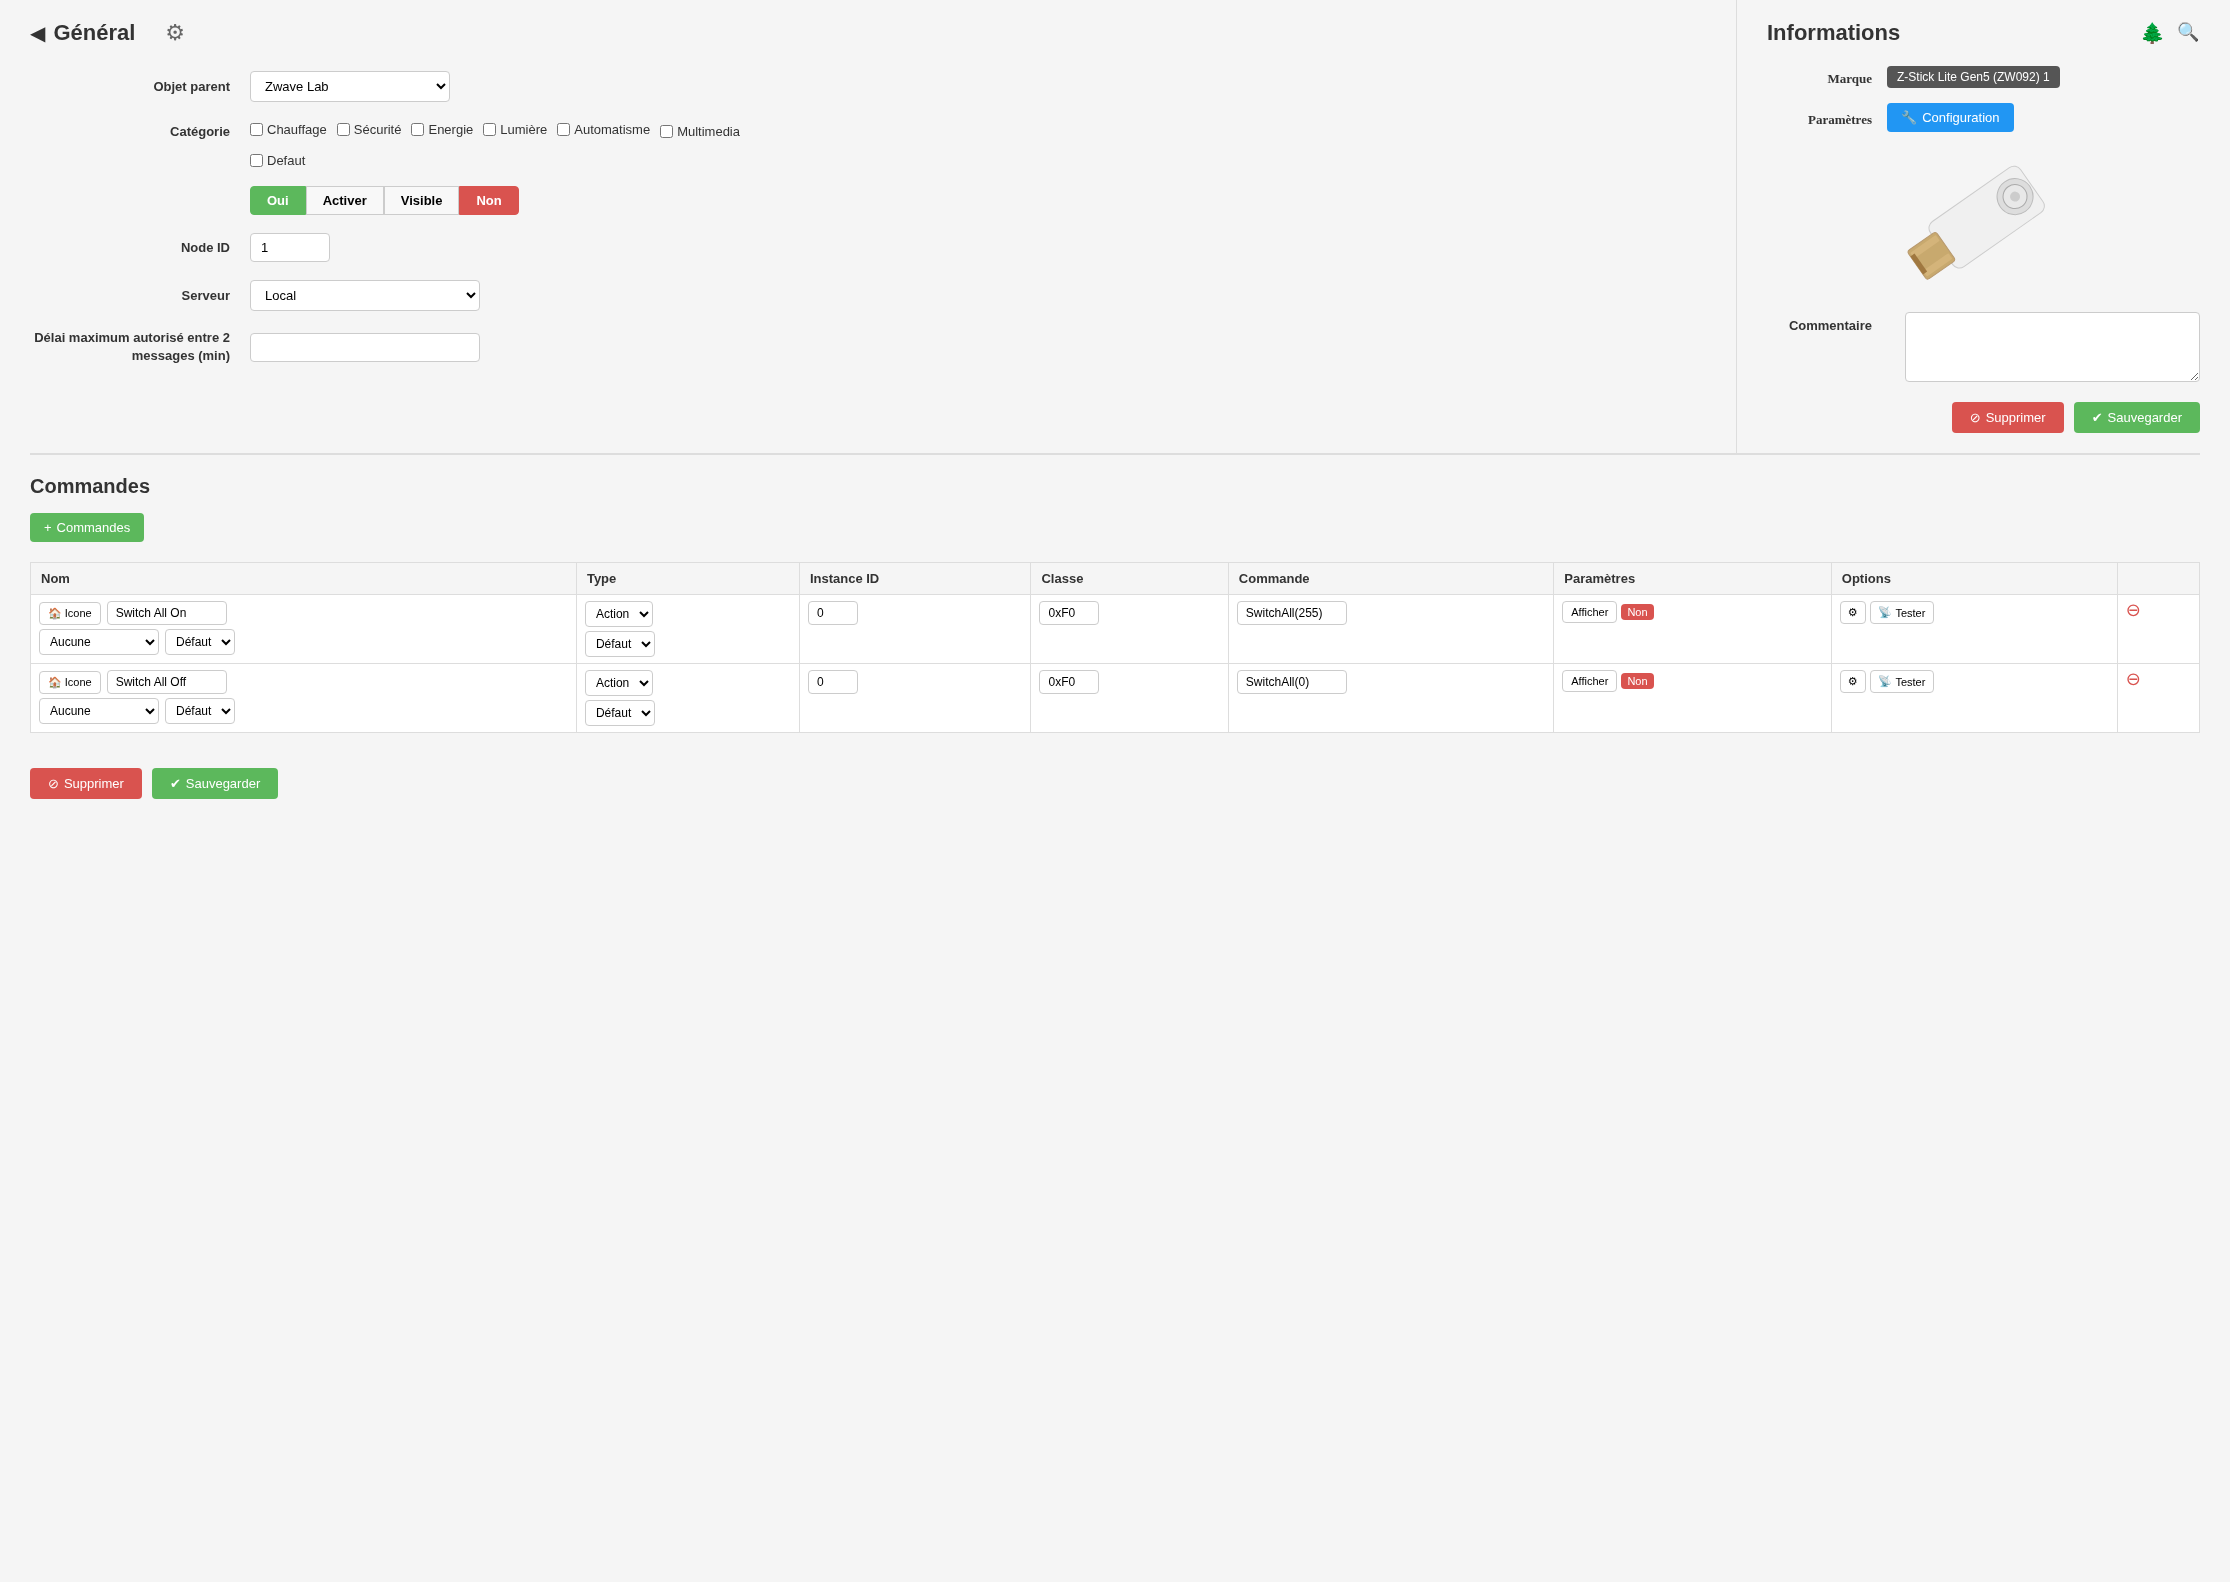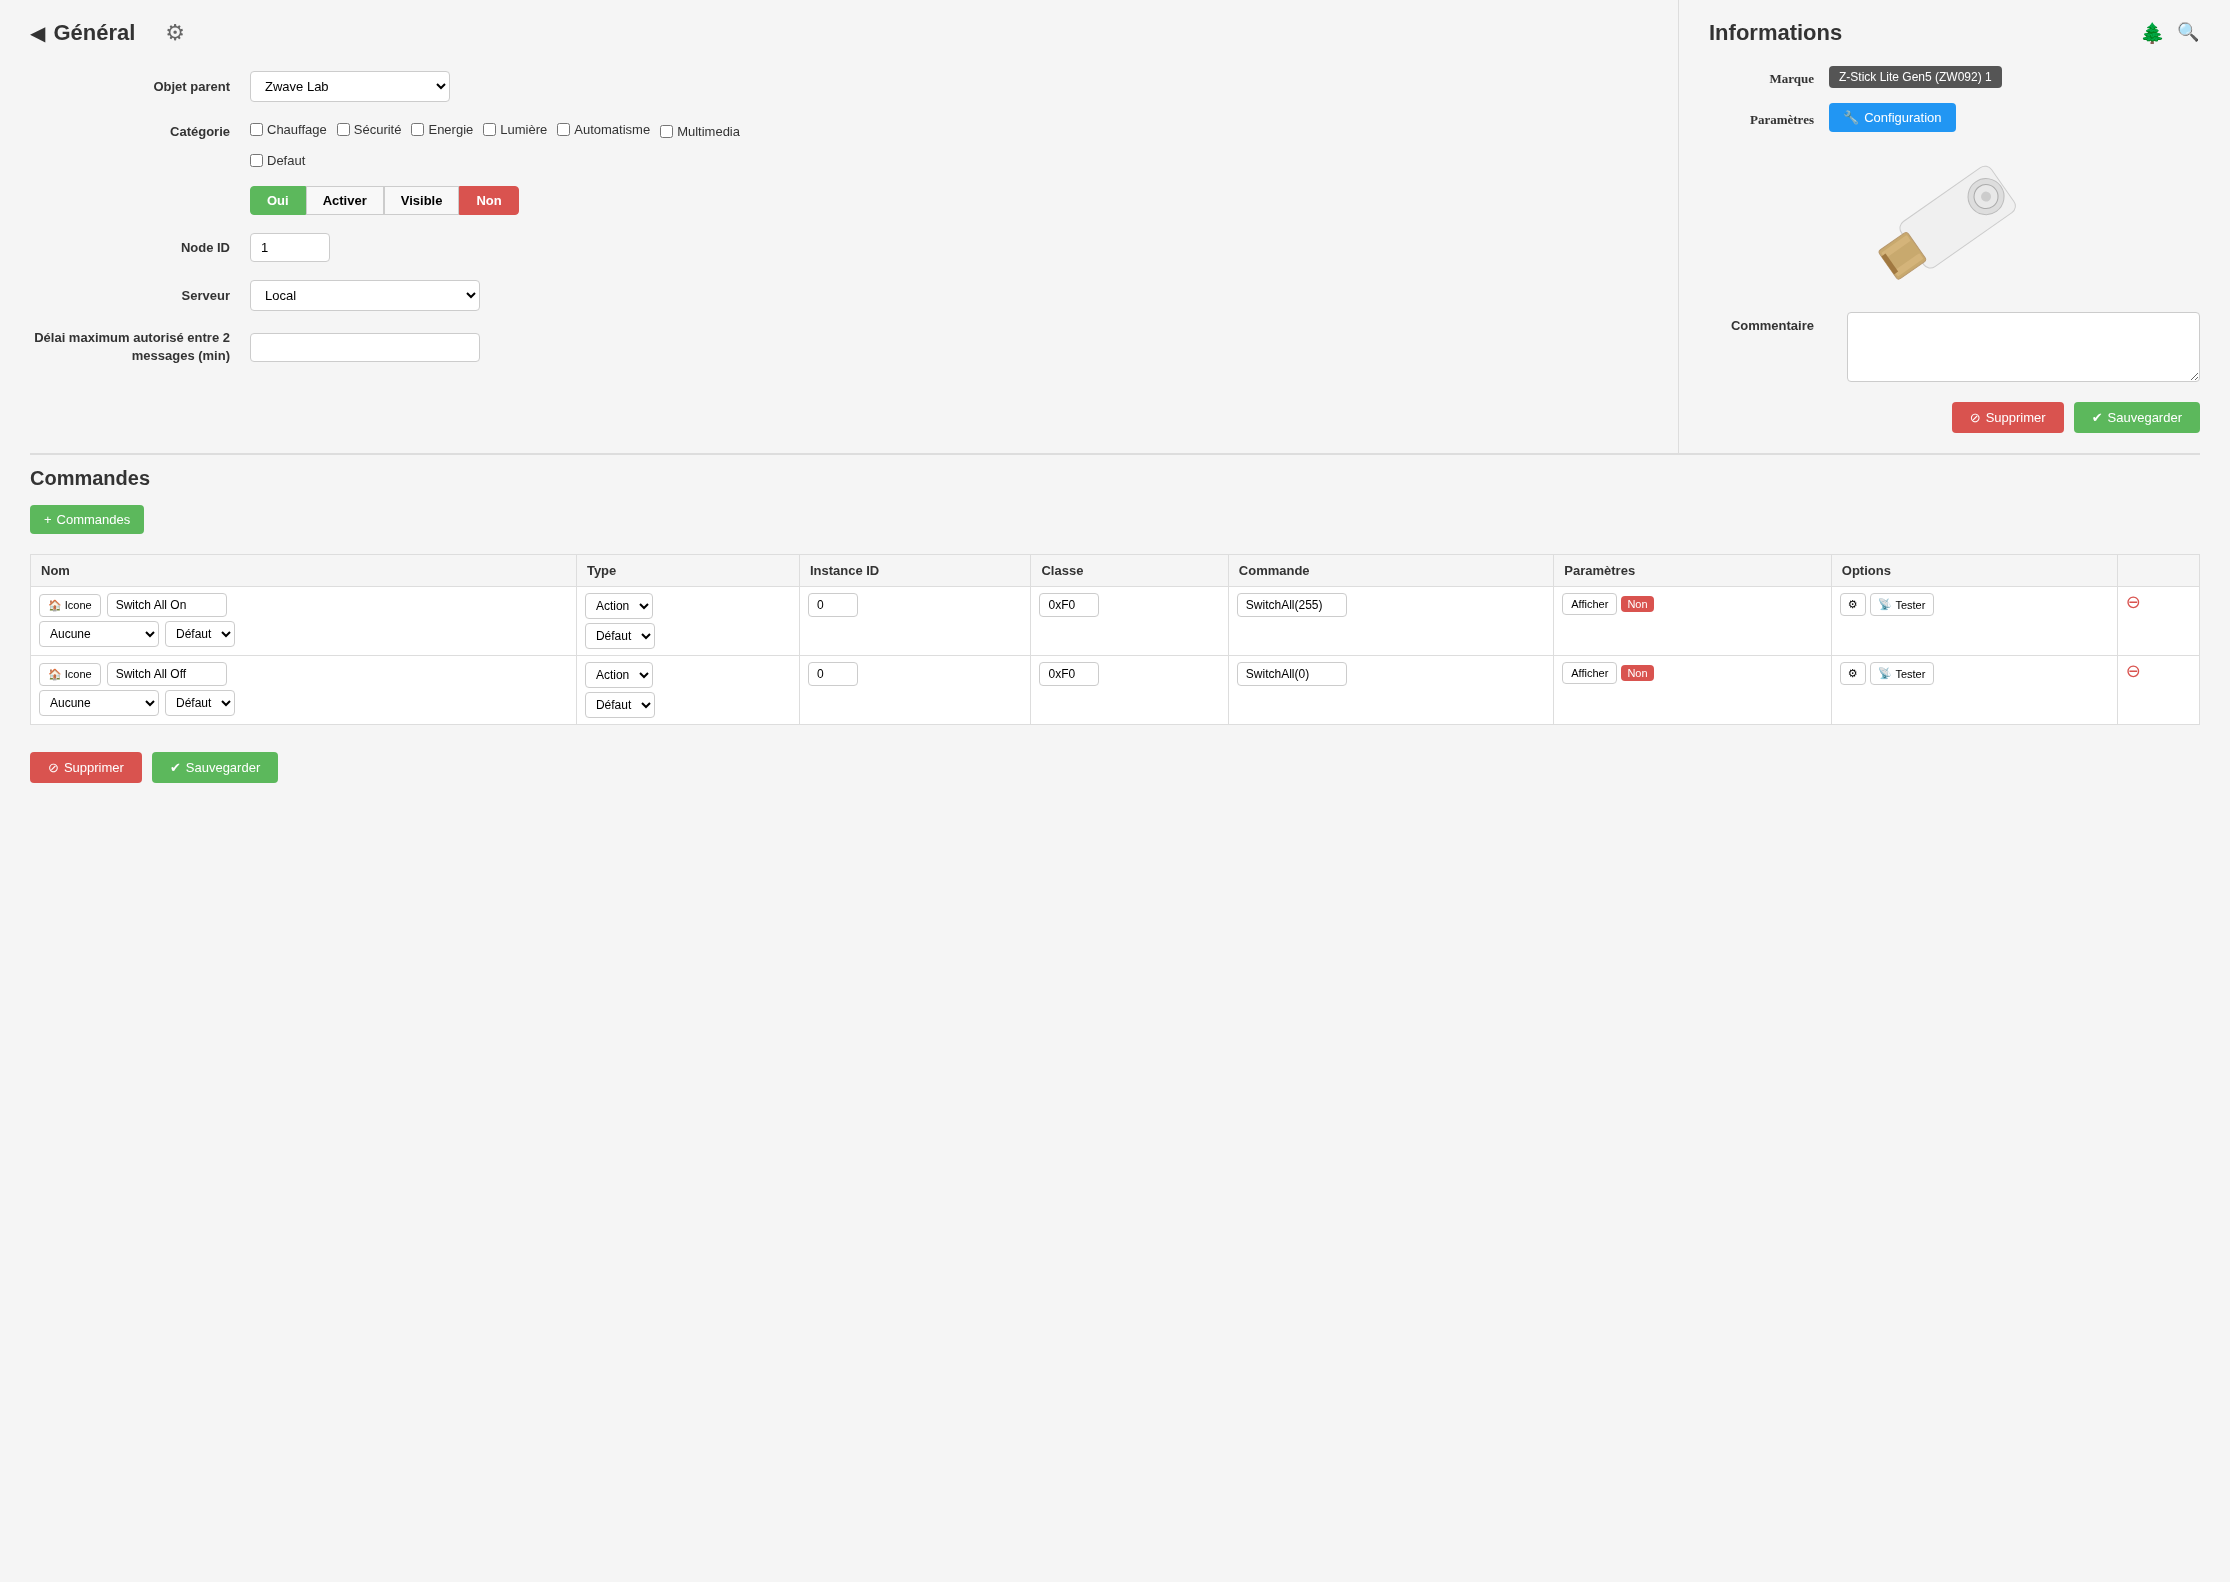--- a/index.html
+++ b/index.html
@@ -34,21 +34,21 @@
     .btn-config { background: #2196f3; color: white; border: none; border-radius: 4px; padding: 7px 14px; cursor: pointer; font-size: 13px; display: flex; align-items: center; gap: 5px; }
     
     .usb-image { display: flex; justify-content: center; margin: 20px 0; }
     .usb-svg { width: 200px; height: 140px; }
     .commentaire-textarea { width: 400px; height: 70px; border: 1px solid #ccc; border-radius: 4px; padding: 6px; font-size: 13px; resize: both; }
     
     .action-buttons { display: flex; justify-content: flex-end; gap: 10px; margin-top: 20px; }
     .btn-supprimer { background: #d9534f; color: white; border: none; border-radius: 4px; padding: 8px 18px; cursor: pointer; font-size: 13px; display: flex; align-items: center; gap: 5px; }
     .btn-sauvegarder { background: #5cb85c; color: white; border: none; border-radius: 4px; padding: 8px 18px; cursor: pointer; font-size: 13px; display: flex; align-items: center; gap: 5px; }
     
-    .commandes-section { padding: 12px 30px; }
+    .commandes-section { padding: 20px 30px; }
     .commandes-title { font-size: 20px; font-weight: bold; margin-bottom: 15px; }
     .btn-add-commande { background: #5cb85c; color: white; border: none; border-radius: 4px; padding: 7px 14px; cursor: pointer; font-size: 13px; display: flex; align-items: center; gap: 5px; margin-bottom: 20px; }
     
     .table-container { width: 100%; overflow-x: auto; }
     table { width: 100%; border-collapse: collapse; background: #fff; }
     table th { background: #f5f5f5; border: 1px solid #ddd; padding: 8px 10px; text-align: left; font-weight: bold; font-size: 13px; }
     table td { border: 1px solid #ddd; padding: 6px 8px; vertical-align: top; font-size: 12px; }
     
     .cmd-row-top { display: flex; gap: 6px; align-items: center; margin-bottom: 4px; }
     .cmd-row-bottom { display: flex; gap: 6px; align-items: center; }
@@ -132,21 +132,21 @@
 
       <div class="form-row">
         <label class="form-label form-label-multiline" style="line-height:1.4;">Délai maximum autorisé entre 2 messages (min)</label>
         <input class="form-control" type="text" style="width: 230px;">
       </div>
 
     </div>
 
   </div>
 
-  <div style="width:552px; padding:20px 30px; border-left:1px solid #ddd;">
+  <div style="width:494px; padding:20px 30px; border-left:1px solid #ddd;">
 
     <div style="display:flex; align-items:center; justify-content:space-between; margin-bottom:20px;">
       <h2 style="font-size:22px; font-weight:bold;">Informations</h2>
       <div style="display:flex; gap:12px; font-size:20px;">
         <span style="cursor:pointer;">🌲</span>
         <span style="cursor:pointer; font-size:18px;">🔍</span>
       </div>
     </div>
 
     <div class="info-row" style="margin-bottom:15px; display:flex; align-items:center;">

